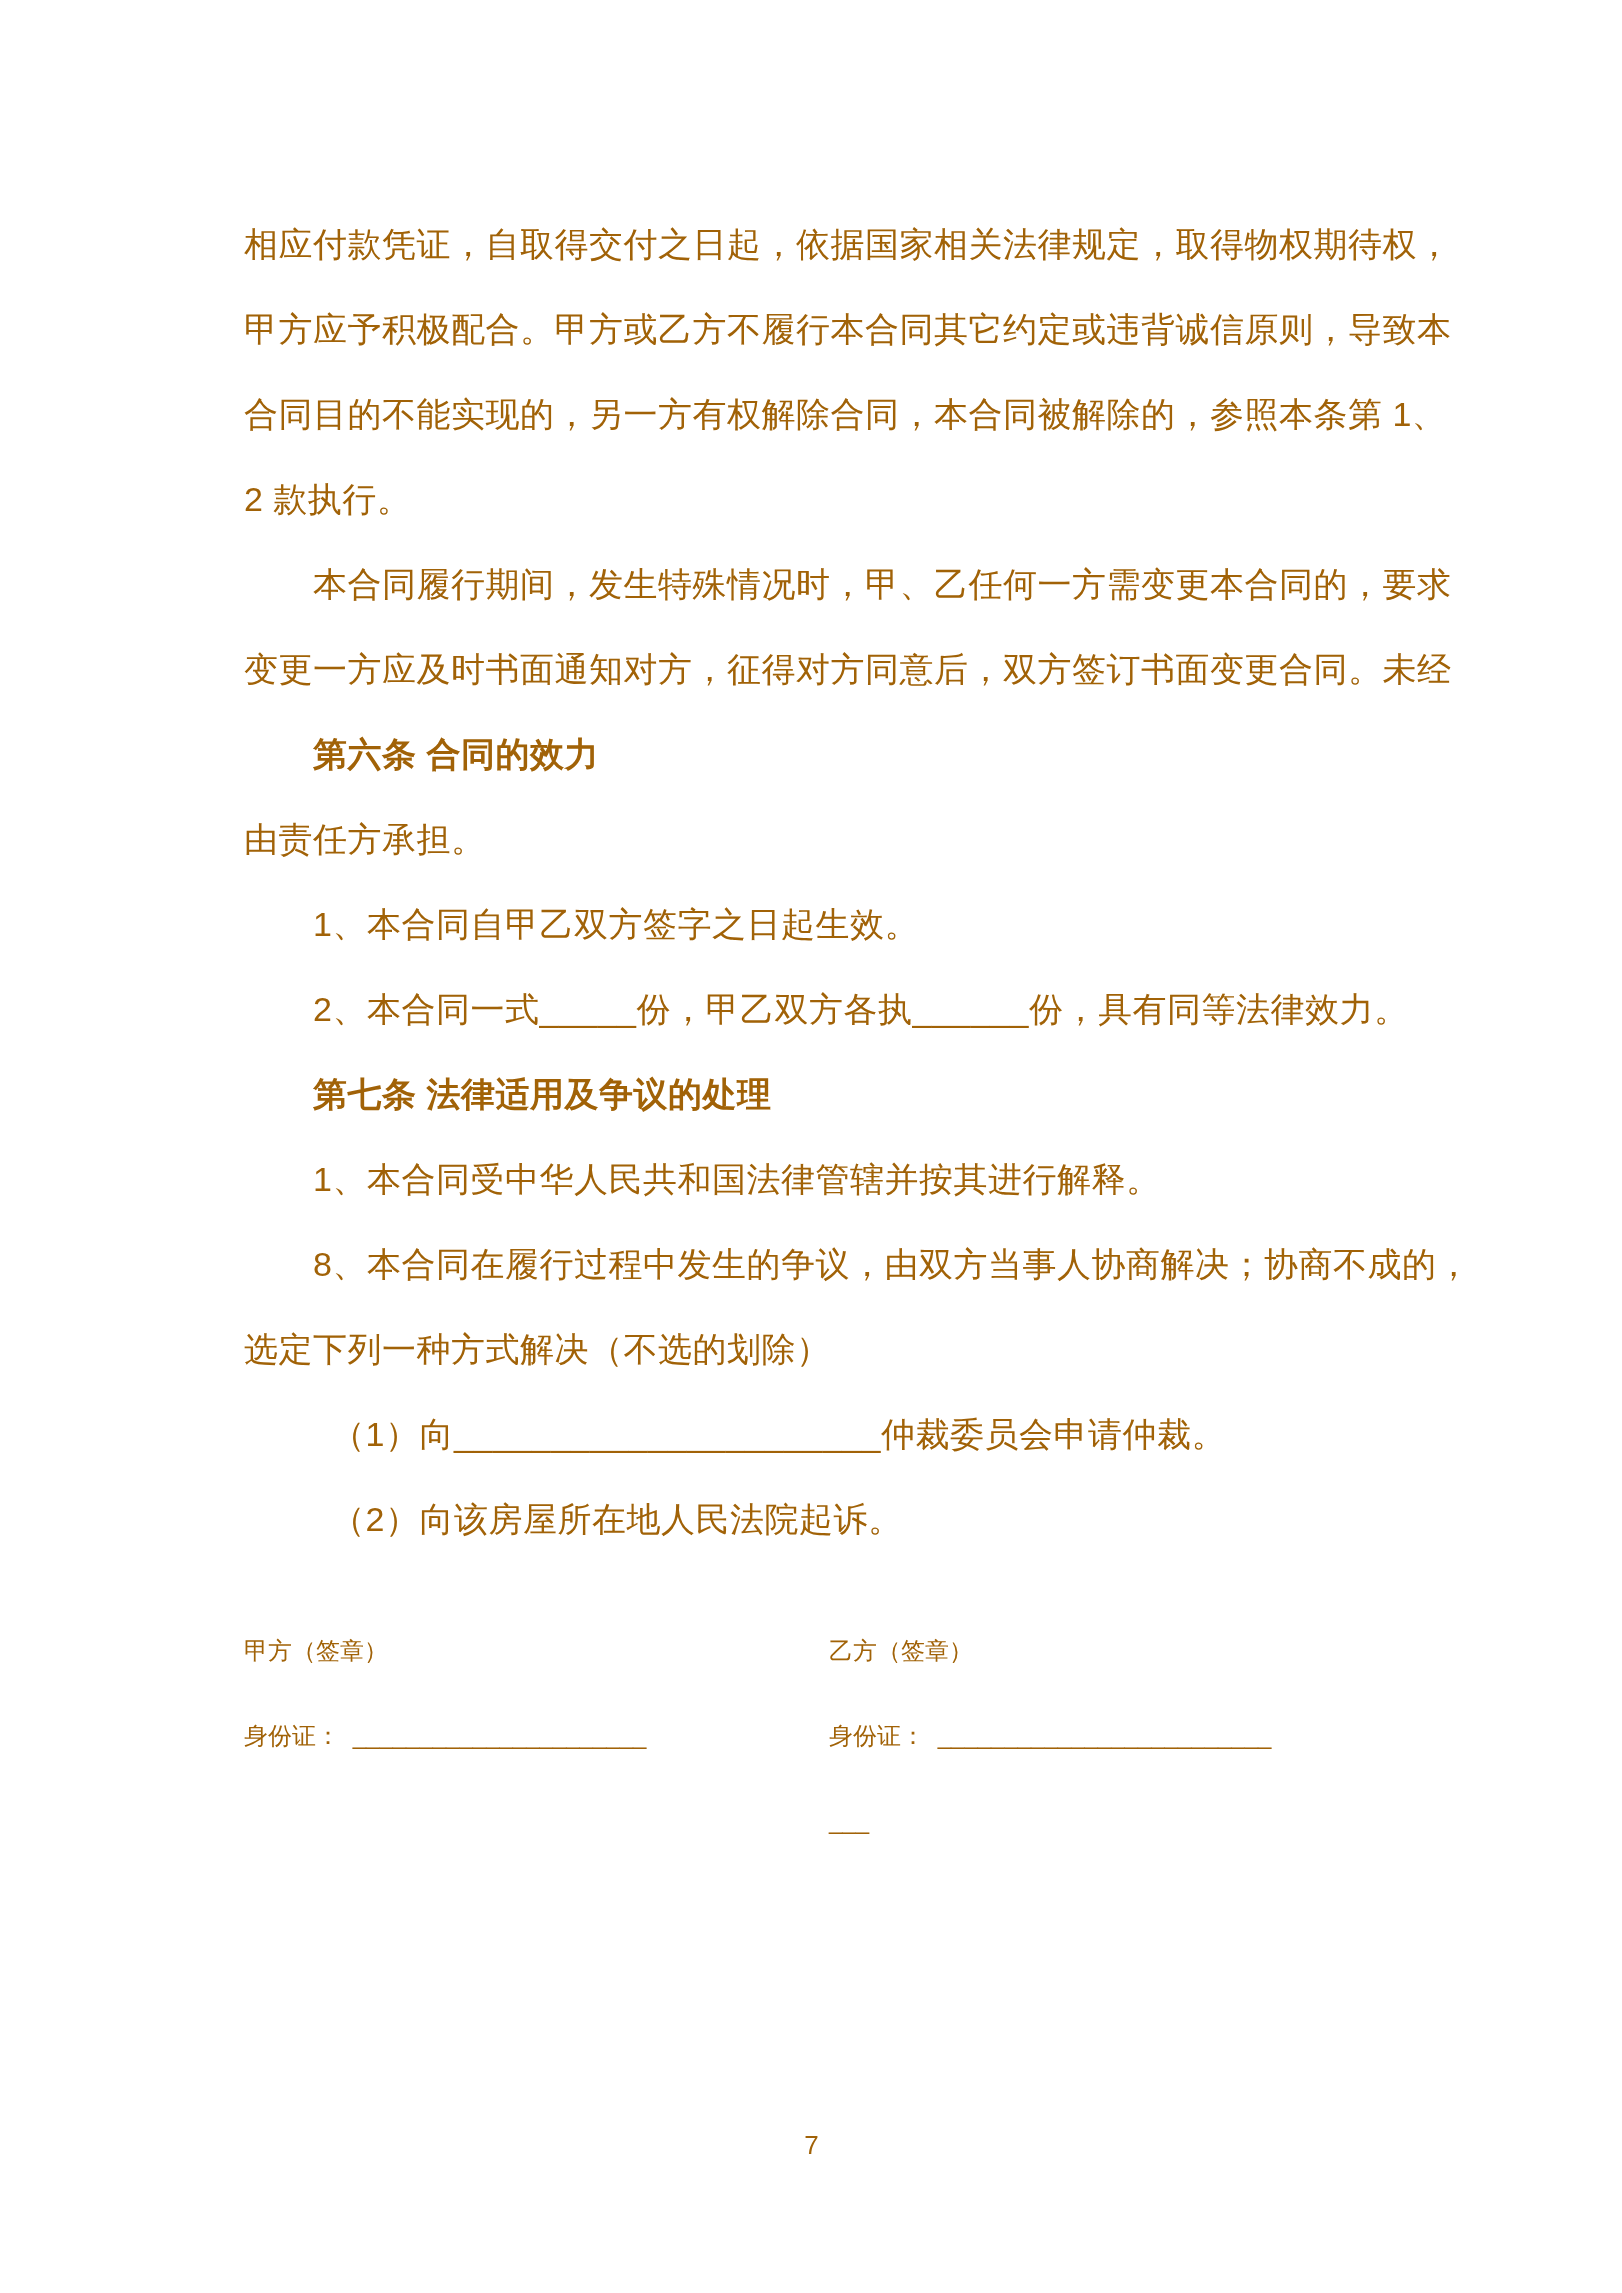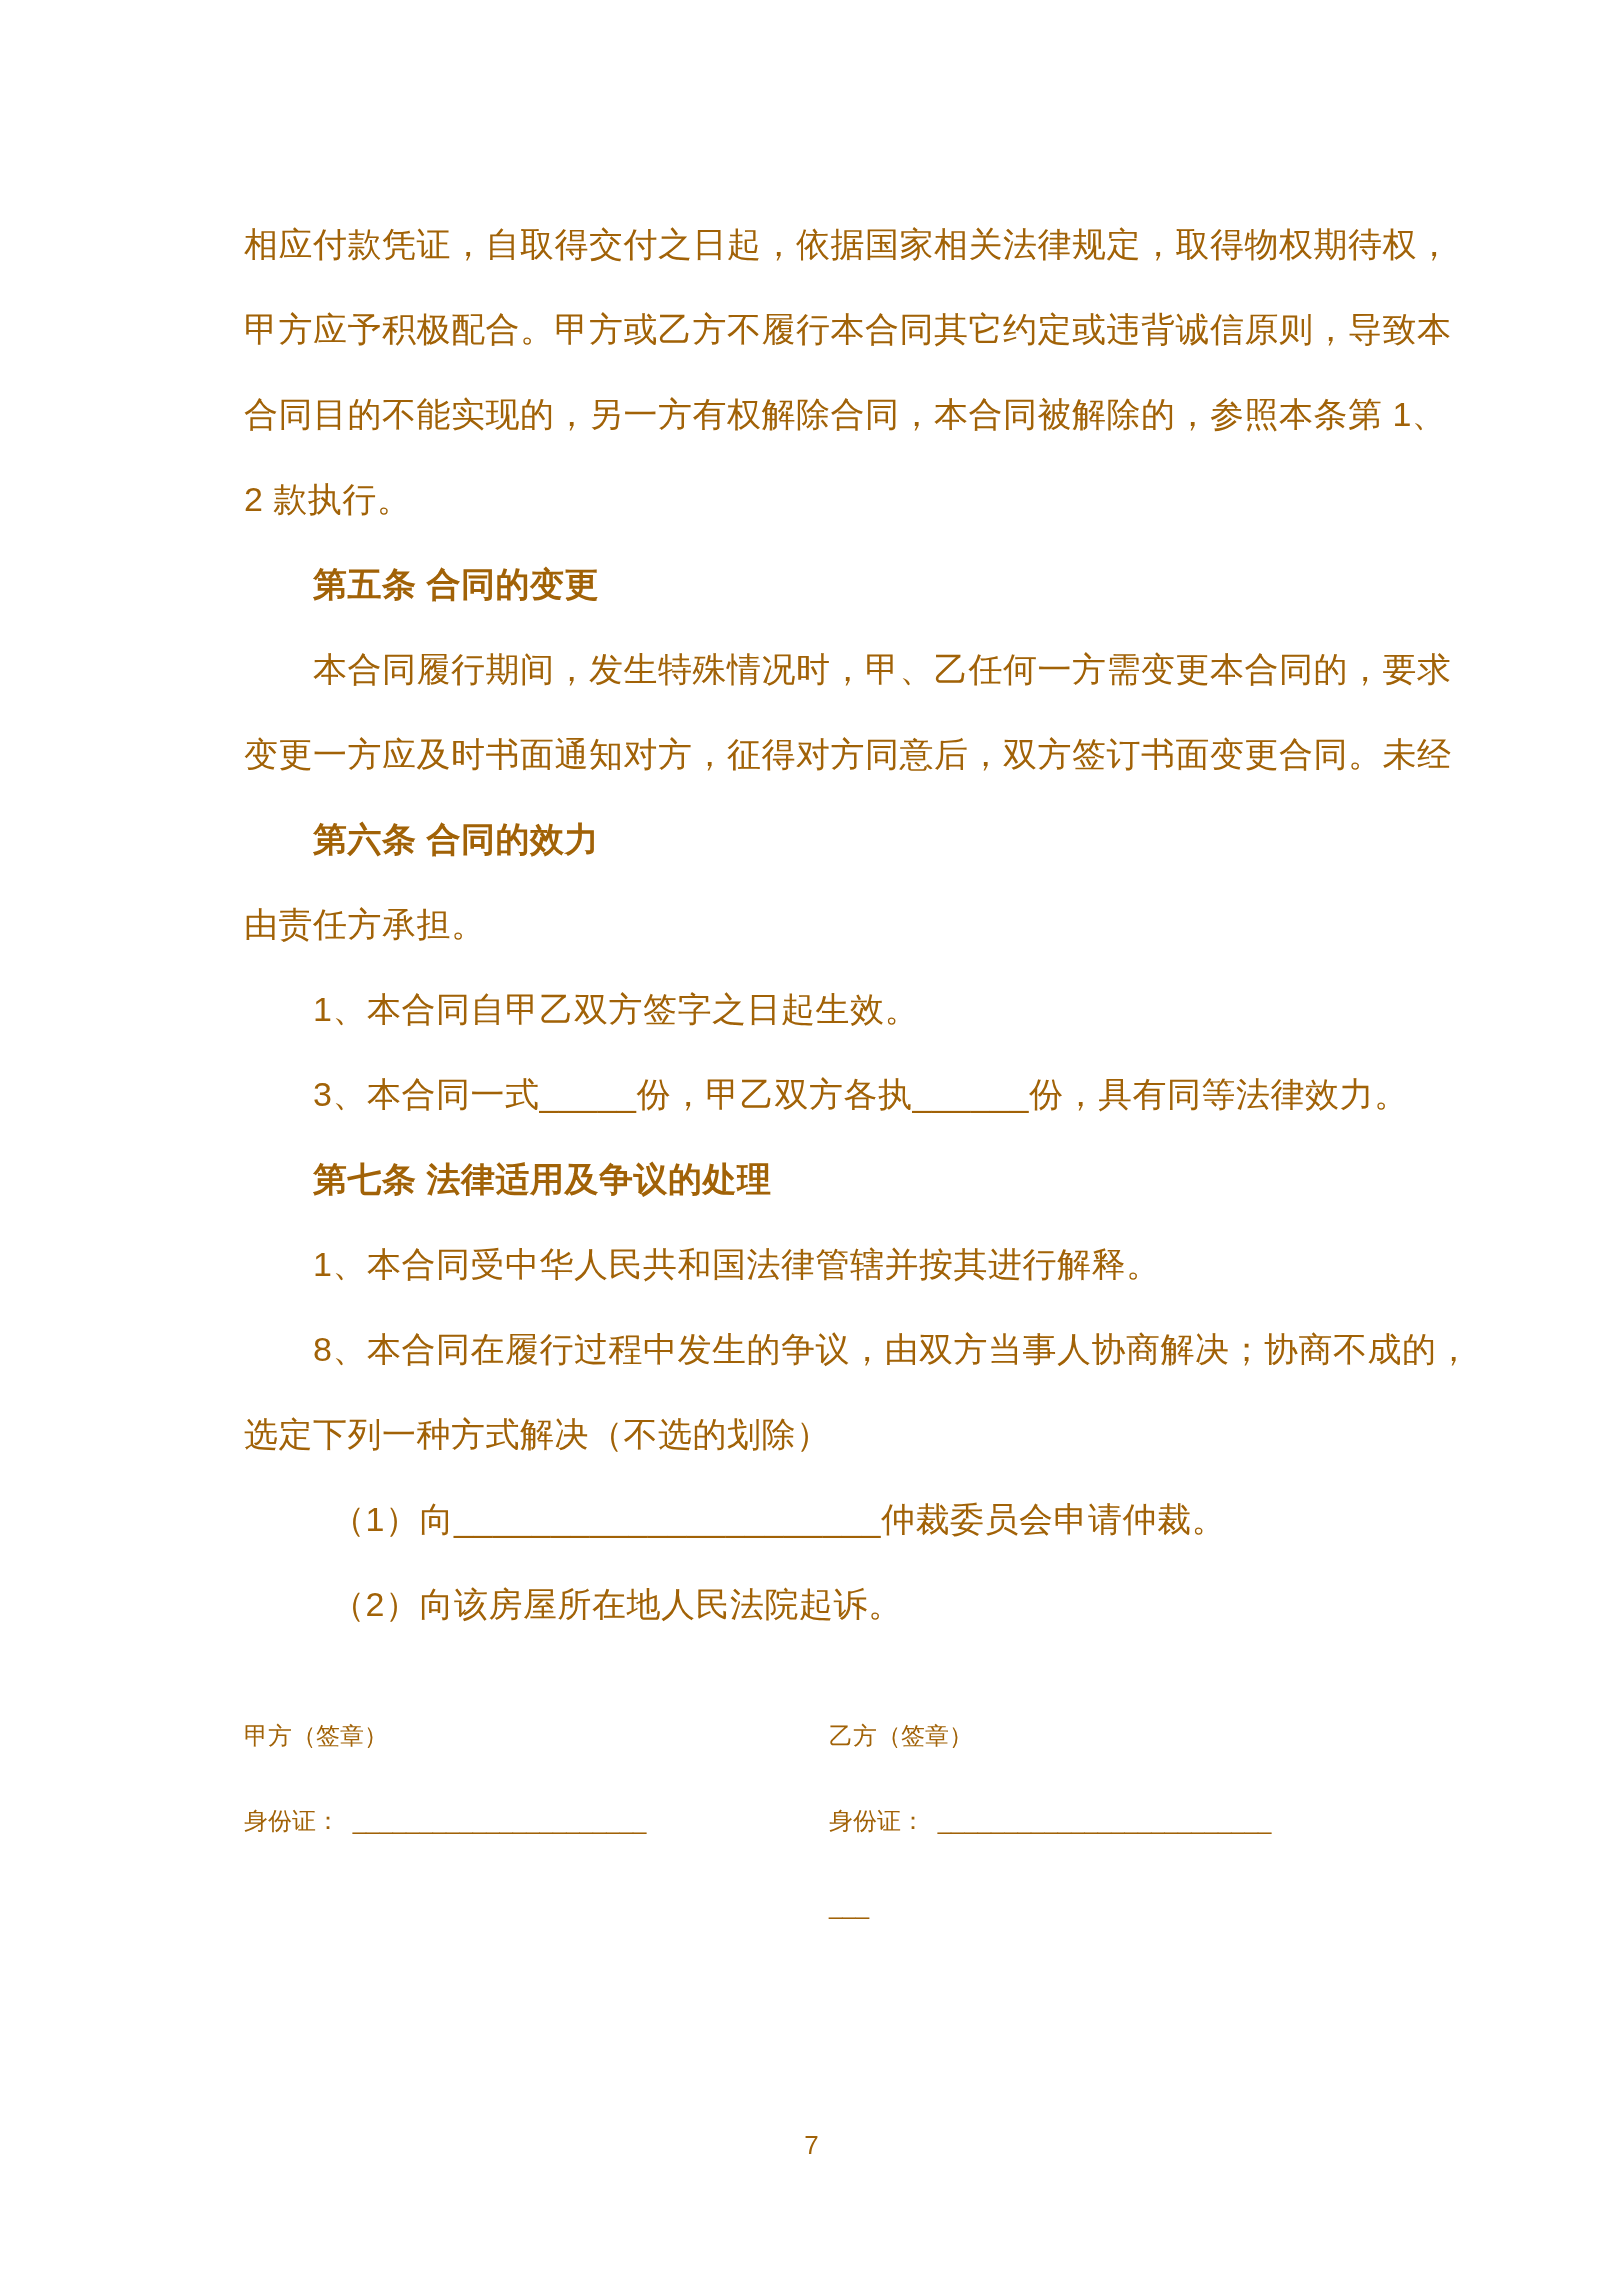--- a/index.html
+++ b/index.html
@@ -53,27 +53,26 @@
 </style>
 </head>
 <body>
 
 <div class="page">
   <main class="content">
     <p class="line">相应付款凭证，自取得交付之日起，依据国家相关法律规定，取得物权期待权，</p>
     <p class="line">甲方应予积极配合。甲方或乙方不履行本合同其它约定或违背诚信原则，导致本</p>
     <p class="line">合同目的不能实现的，另一方有权解除合同，本合同被解除的，参照本条第 1、</p>
     <p class="line">2 款执行。</p>
-    <p class="line heading">第五条 合同的变更</p>
     <p class="line indent">本合同履行期间，发生特殊情况时，甲、乙任何一方需变更本合同的，要求</p>
     <p class="line">变更一方应及时书面通知对方，征得对方同意后，双方签订书面变更合同。未经</p>
     <p class="line heading">第六条 合同的效力</p>
     <p class="line">由责任方承担。</p>
     <p class="line indent">1、本合同自甲乙双方签字之日起生效。</p>
-    <p class="line indent">3、本合同一式_____份，甲乙双方各执______份，具有同等法律效力。</p>
+    <p class="line indent">2、本合同一式_____份，甲乙双方各执______份，具有同等法律效力。</p>
     <p class="line heading">第七条 法律适用及争议的处理</p>
     <p class="line indent">1、本合同受中华人民共和国法律管辖并按其进行解释。</p>
     <p class="line indent">8、本合同在履行过程中发生的争议，由双方当事人协商解决；协商不成的，</p>
     <p class="line">选定下列一种方式解决（不选的划除）</p>
     <p class="line indent-num">（1）向______________________仲裁委员会申请仲裁。</p>
     <p class="line indent-num">（2）向该房屋所在地人民法院起诉。</p>
 
     <div class="sig-spacer"></div>
 
     <div class="sig-row">

